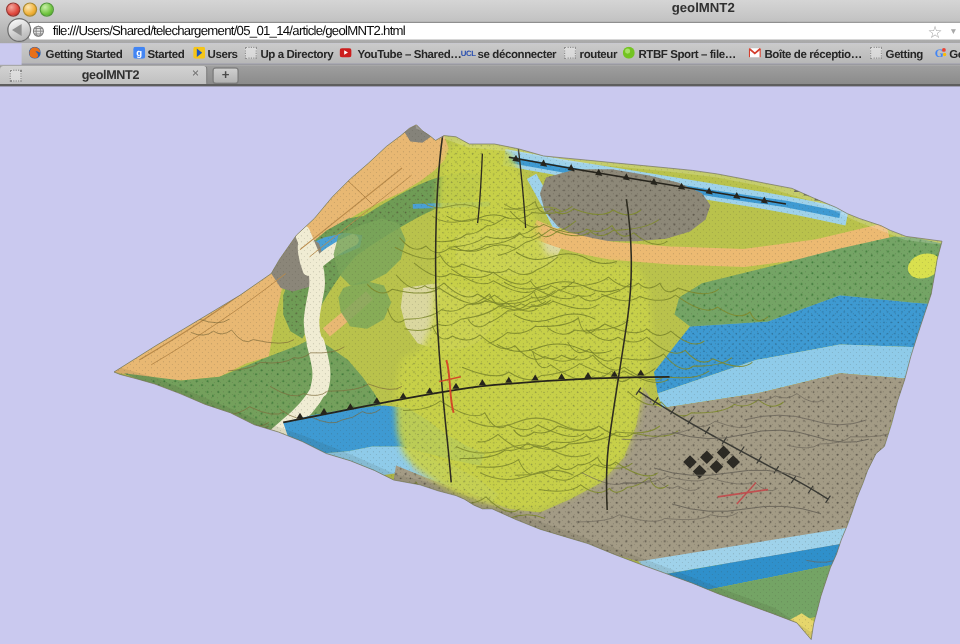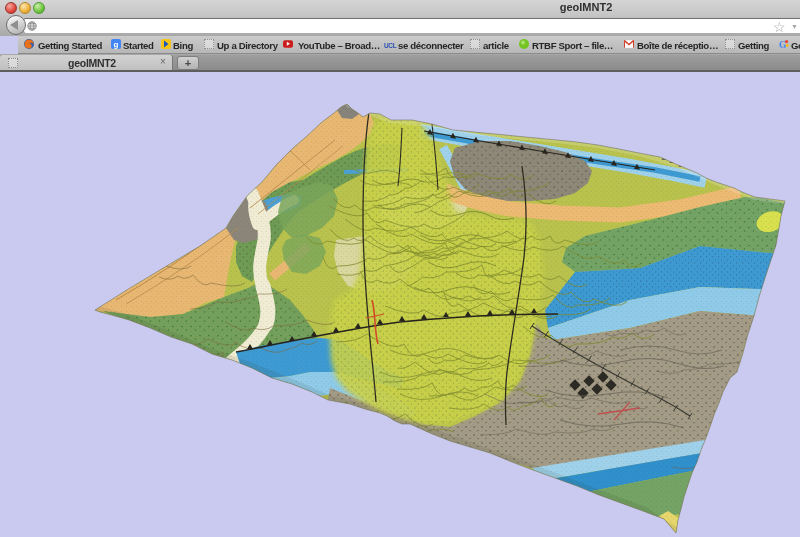--- a/index.html
+++ b/index.html
@@ -267,49 +267,50 @@
   <div id="wtitle">geolMNT2</div>
   <div id="urlfield"></div>
   <div id="backbtn">
       <div class="tri"></div>
     </div>
   <svg id="globe" width="11" height="11" viewBox="0 0 11 11">
       <circle cx="5.5" cy="5.5" r="4.6" fill="#e8e8e8" stroke="#7f7f7f" stroke-width="1"></circle>
       <ellipse cx="5.5" cy="5.5" rx="2.1" ry="4.6" fill="none" stroke="#7f7f7f" stroke-width="0.8"></ellipse>
       <path d="M1,5.5 L10,5.5 M1.6,3 L9.4,3 M1.6,8 L9.4,8" stroke="#7f7f7f" stroke-width="0.8"></path>
     </svg>
+  <div id="urltext">file:///Users/Shared/telechargement/05_01_14/article/geolMNT2.html</div>
   <div id="star">☆</div>
     <div style="position:absolute;top:22.5px;left:791px;font-size:7px;color:#a8a8a8;">▼</div>
   <div id="bookbar">
     <svg class="bico" style="left:6px" width="10" height="10" viewBox="0 0 10 10">
         <circle cx="5" cy="5" r="5" fill="#2b5fad"></circle>
         <path d="M1,7 A4.6 4.6 0 0 1 5,0.4 A4.6 4.6 0 0 1 9.6,5 Q7,3 5.5,4 Q9,6 7,9 Q4,10 2,8.6 Q0.7,7.8 1,7Z" fill="#e8701a"></path>
       </svg>
     <div class="bk" style="left:20px">Getting Started</div>
     <svg class="bico" style="left:93px" width="10" height="10" viewBox="0 0 10 10">
         <rect width="10" height="10" rx="2" fill="#4285f4"></rect>
         <text x="5" y="8" font-size="8" font-weight="bold" fill="#fff" text-anchor="middle" font-family="Liberation Sans">g</text>
       </svg>
     <div class="bk" style="left:105px">Started</div>
     <svg class="bico" style="left:143px" width="10" height="10" viewBox="0 0 10 10">
         <rect width="10" height="10" rx="2" fill="#f5c518"></rect>
         <path d="M3,1.5 L3,8.5 L7.5,5Z" fill="#1a55c0"></path>
       </svg>
-    <div class="bk" style="left:155px">Bing</div>
+    <div class="bk" style="left:155px">Users</div>
     <div class="bico dotsq" style="left:186px"></div>
     <div class="bk" style="left:199px">Up a Directory</div>
     <svg class="bico" style="left:265px" width="12" height="10" viewBox="0 0 12 10">
         <rect width="12" height="9" y="0.5" rx="2.4" fill="#cc1d1d"></rect>
         <path d="M4.6,2.4 L4.6,7 L8.4,4.7Z" fill="#fff"></path>
       </svg>
-    <div class="bk" style="left:280px">YouTube – Broad…</div>
+    <div class="bk" style="left:280px">YouTube – Shared…</div>
     <div class="bk" style="left:366px;color:#2a4fb0;font-size:6.5px;top:6px">UCL</div>
     <div class="bk" style="left:380px">se déconnecter</div>
     <div class="bico dotsq" style="left:452px"></div>
-    <div class="bk" style="left:465px">article</div>
+    <div class="bk" style="left:465px">routeur</div>
     <svg class="bico" style="left:501px" width="10" height="10" viewBox="0 0 10 10">
         <circle cx="5" cy="5" r="5" fill="#74c422"></circle>
         <circle cx="4" cy="3.6" r="2.1" fill="#a8e06a"></circle>
       </svg>
     <div class="bk" style="left:514px">RTBF Sport – file…</div>
     <svg class="bico" style="left:606px" width="11" height="9" viewBox="0 0 11 9">
         <rect width="11" height="9" fill="#fff" stroke="#bbb" stroke-width="0.6"></rect>
         <path d="M0.5,0.8 L5.5,5 L10.5,0.8" fill="none" stroke="#d43f2e" stroke-width="1.6"></path>
         <path d="M0.5,0.5 L0.5,8.5 M10.5,0.5 L10.5,8.5" stroke="#d43f2e" stroke-width="1.2"></path>
       </svg>

